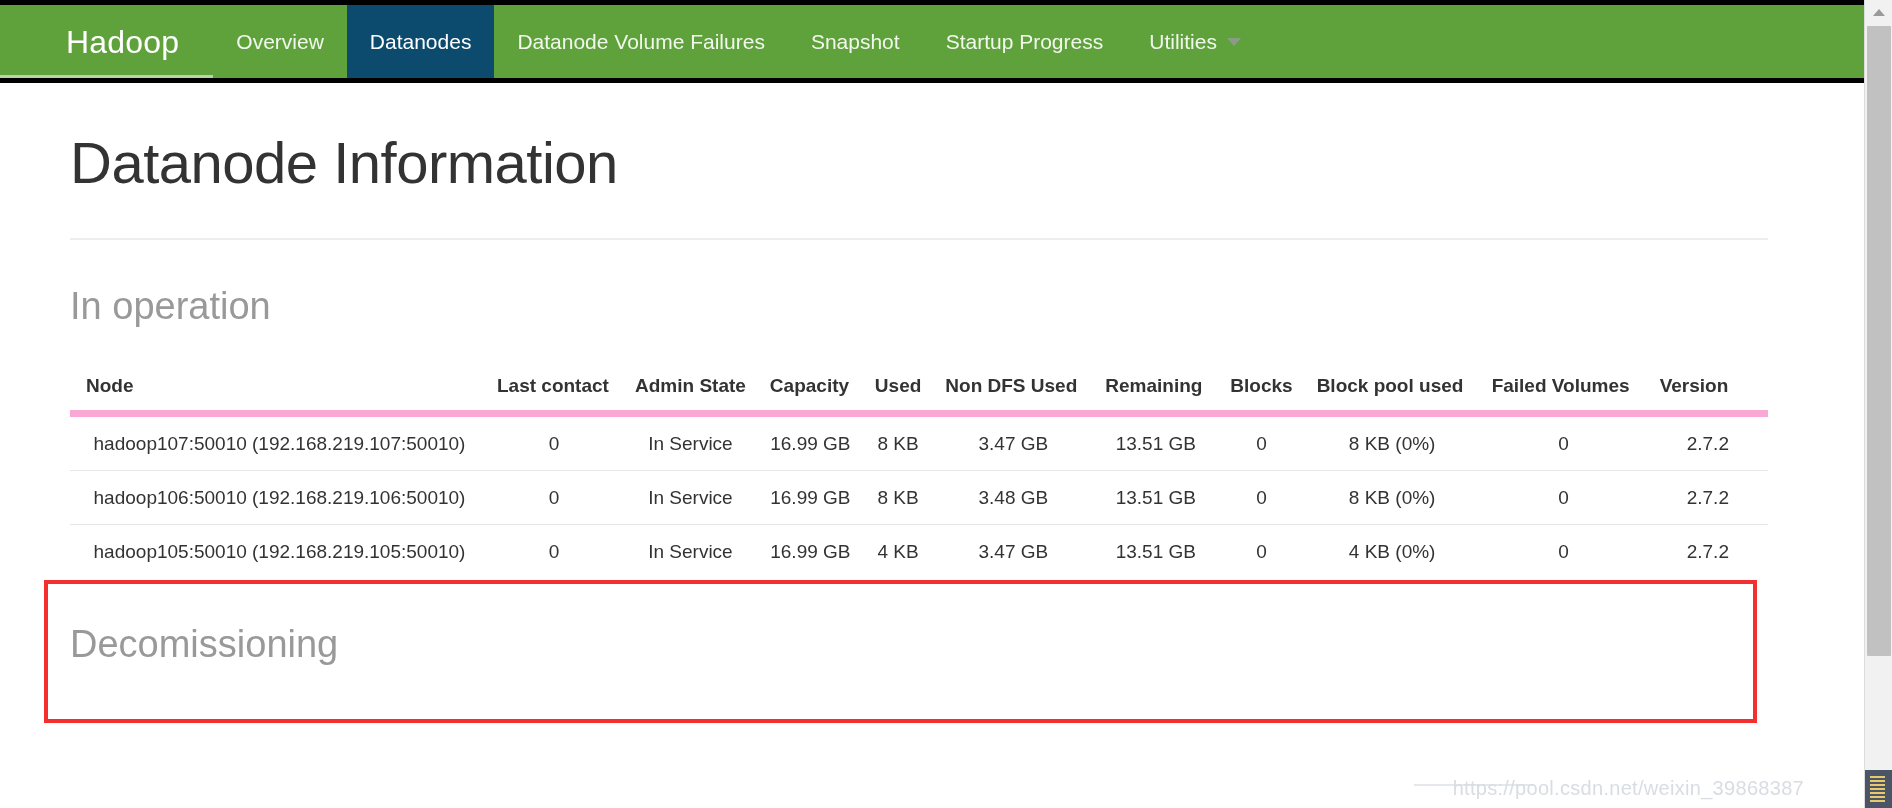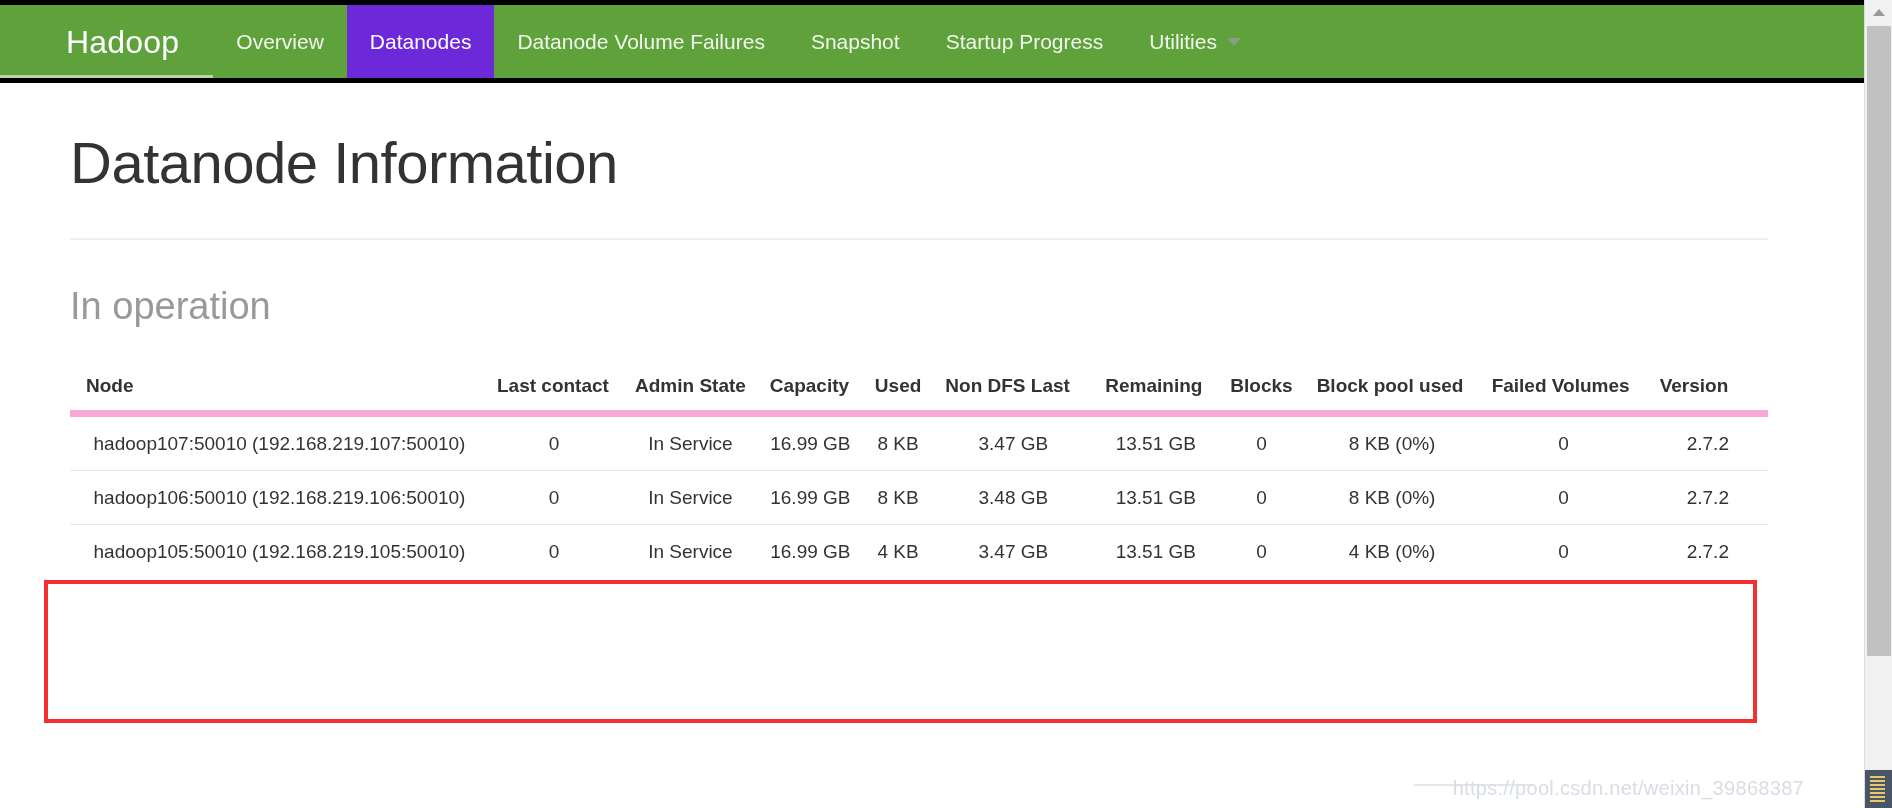--- a/index.html
+++ b/index.html
@@ -64,21 +64,21 @@
     display: flex;
     align-items: center;
     padding: 0 23px;
     font-size: 21px;
     color: #f2f7ee;
     text-decoration: none;
     white-space: nowrap;
     line-height: 1;
   }
   .nav-item.active {
-    background: #6d28d9;
+    background: #0c4a6e;
     color: #ffffff;
   }
   .caret {
     display: inline-block;
     width: 0; height: 0;
     margin-left: 10px;
     border-left: 7px solid transparent;
     border-right: 7px solid transparent;
     border-top: 8px solid #8b9c84;
     vertical-align: middle;
@@ -308,21 +308,21 @@
           <col class="col-failed">
             <col class="col-version">
         </colgroup>
         <thead>
           <tr id="header-row">
               <th>Node</th>
               <th>Last contact</th>
               <th>Admin State</th>
               <th>Capacity</th>
               <th>Used</th>
-              <th>Non DFS Last</th>
+              <th>Non DFS Used</th>
               <th>Remaining</th>
               <th>Blocks</th>
               <th>Block pool used</th>
               <th>Failed Volumes</th>
               <th class="version">Version</th>
             </tr>
         </thead>
         <tbody id="body-rows">
             <tr>
               <td>hadoop107:50010 (192.168.219.107:50010)</td>
@@ -360,20 +360,21 @@
               <td>13.51 GB</td>
               <td>0</td>
               <td>4 KB (0%)</td>
               <td>0</td>
               <td class="version">2.7.2</td>
             </tr>
           </tbody>
       </table>
     </div>
 
+    <h2 class="section-title">Decomissioning</h2>
 
   </div>
 
   <div class="annotation-box"></div>
 
   <div class="watermark-rule"></div>
   <div class="watermark">https://pool.csdn.net/weixin_39868387</div>
 </div>
 
 <div class="scrollbar">

